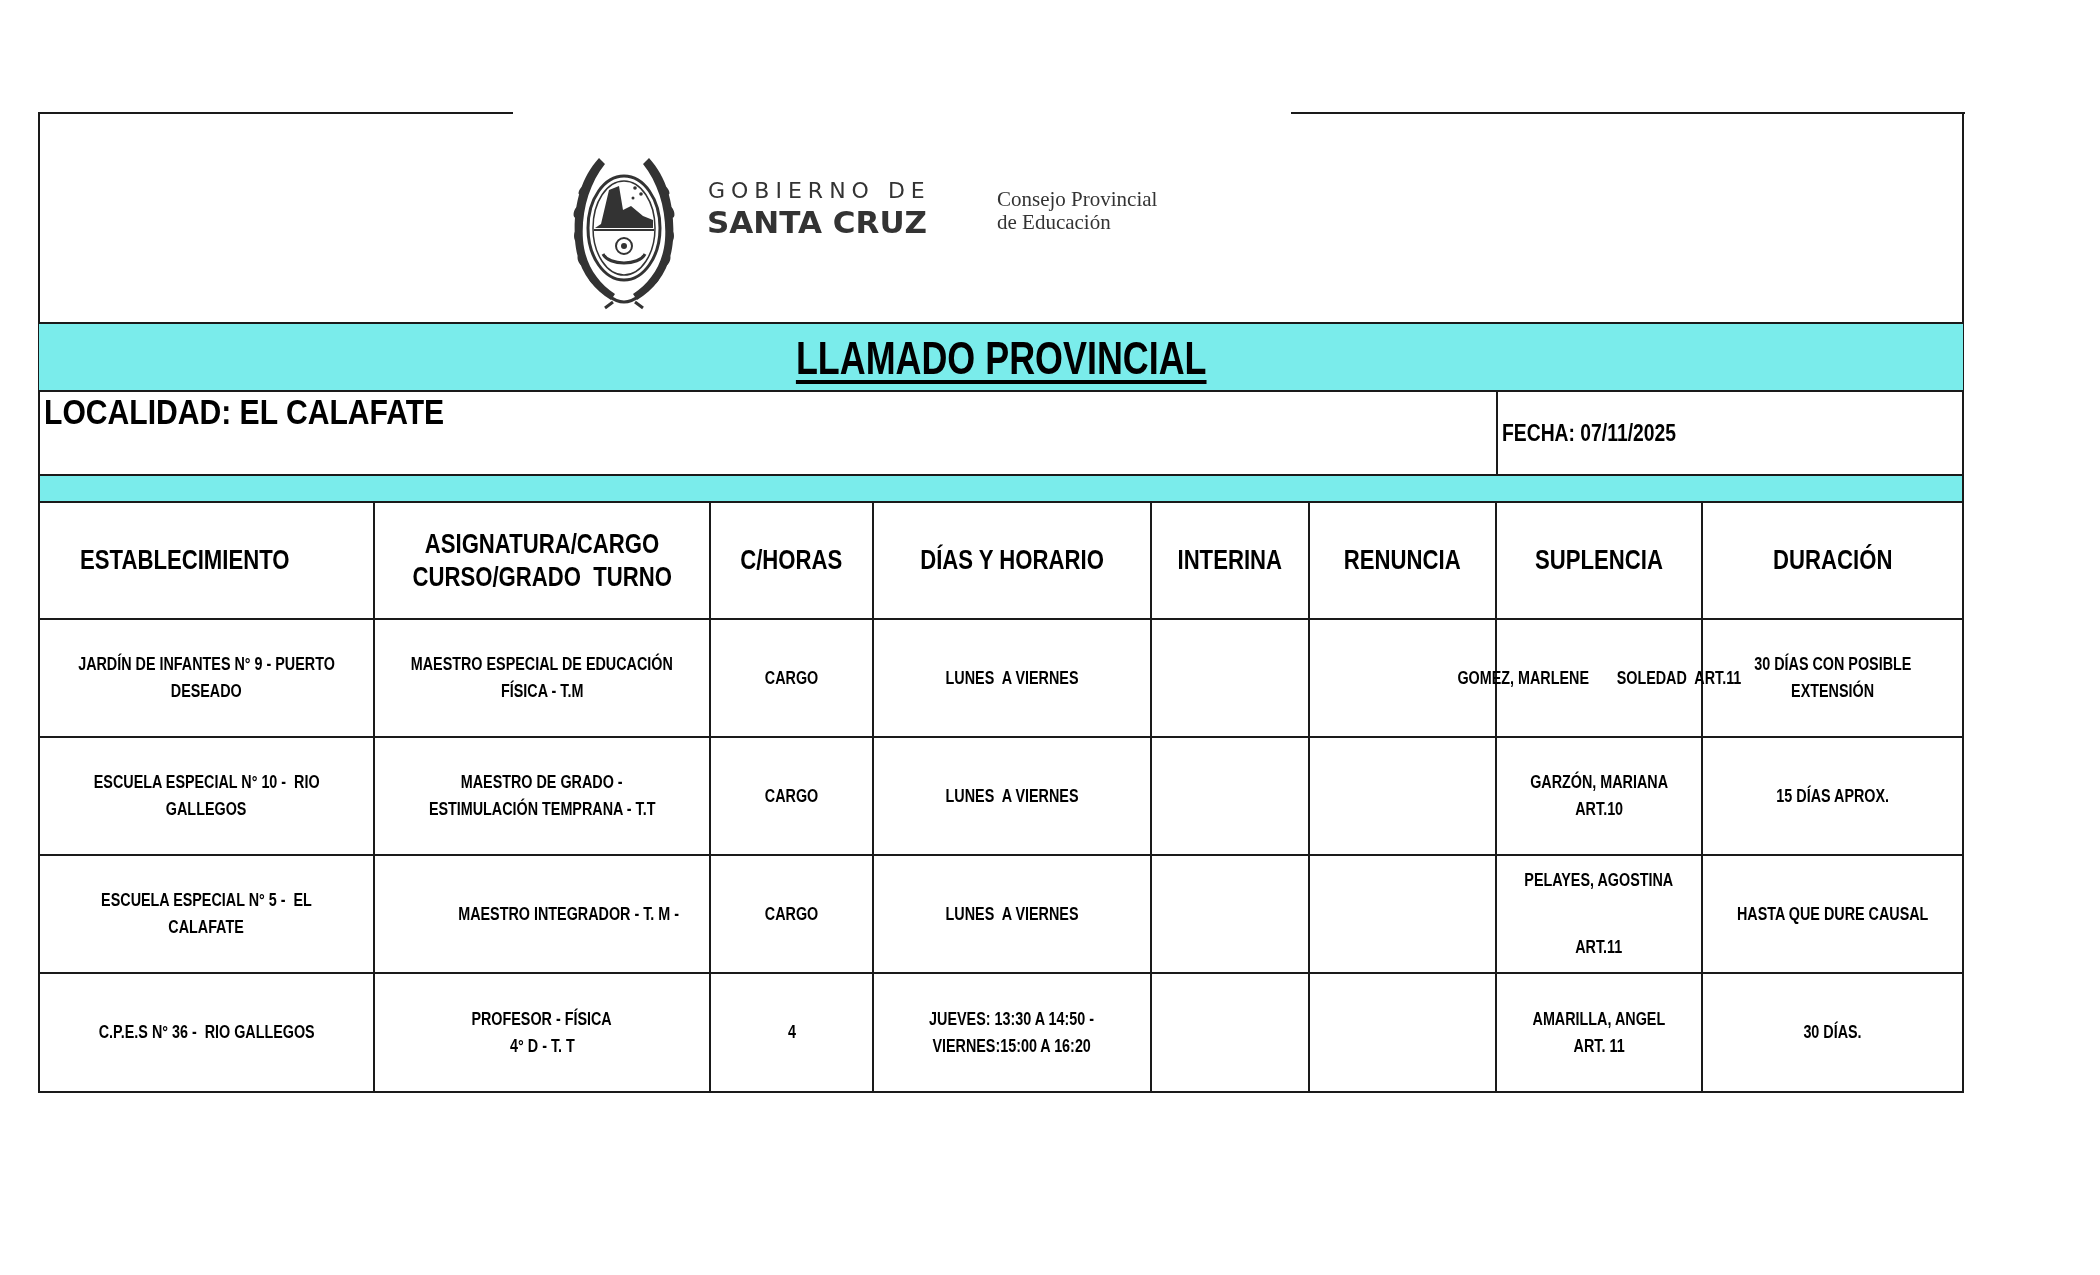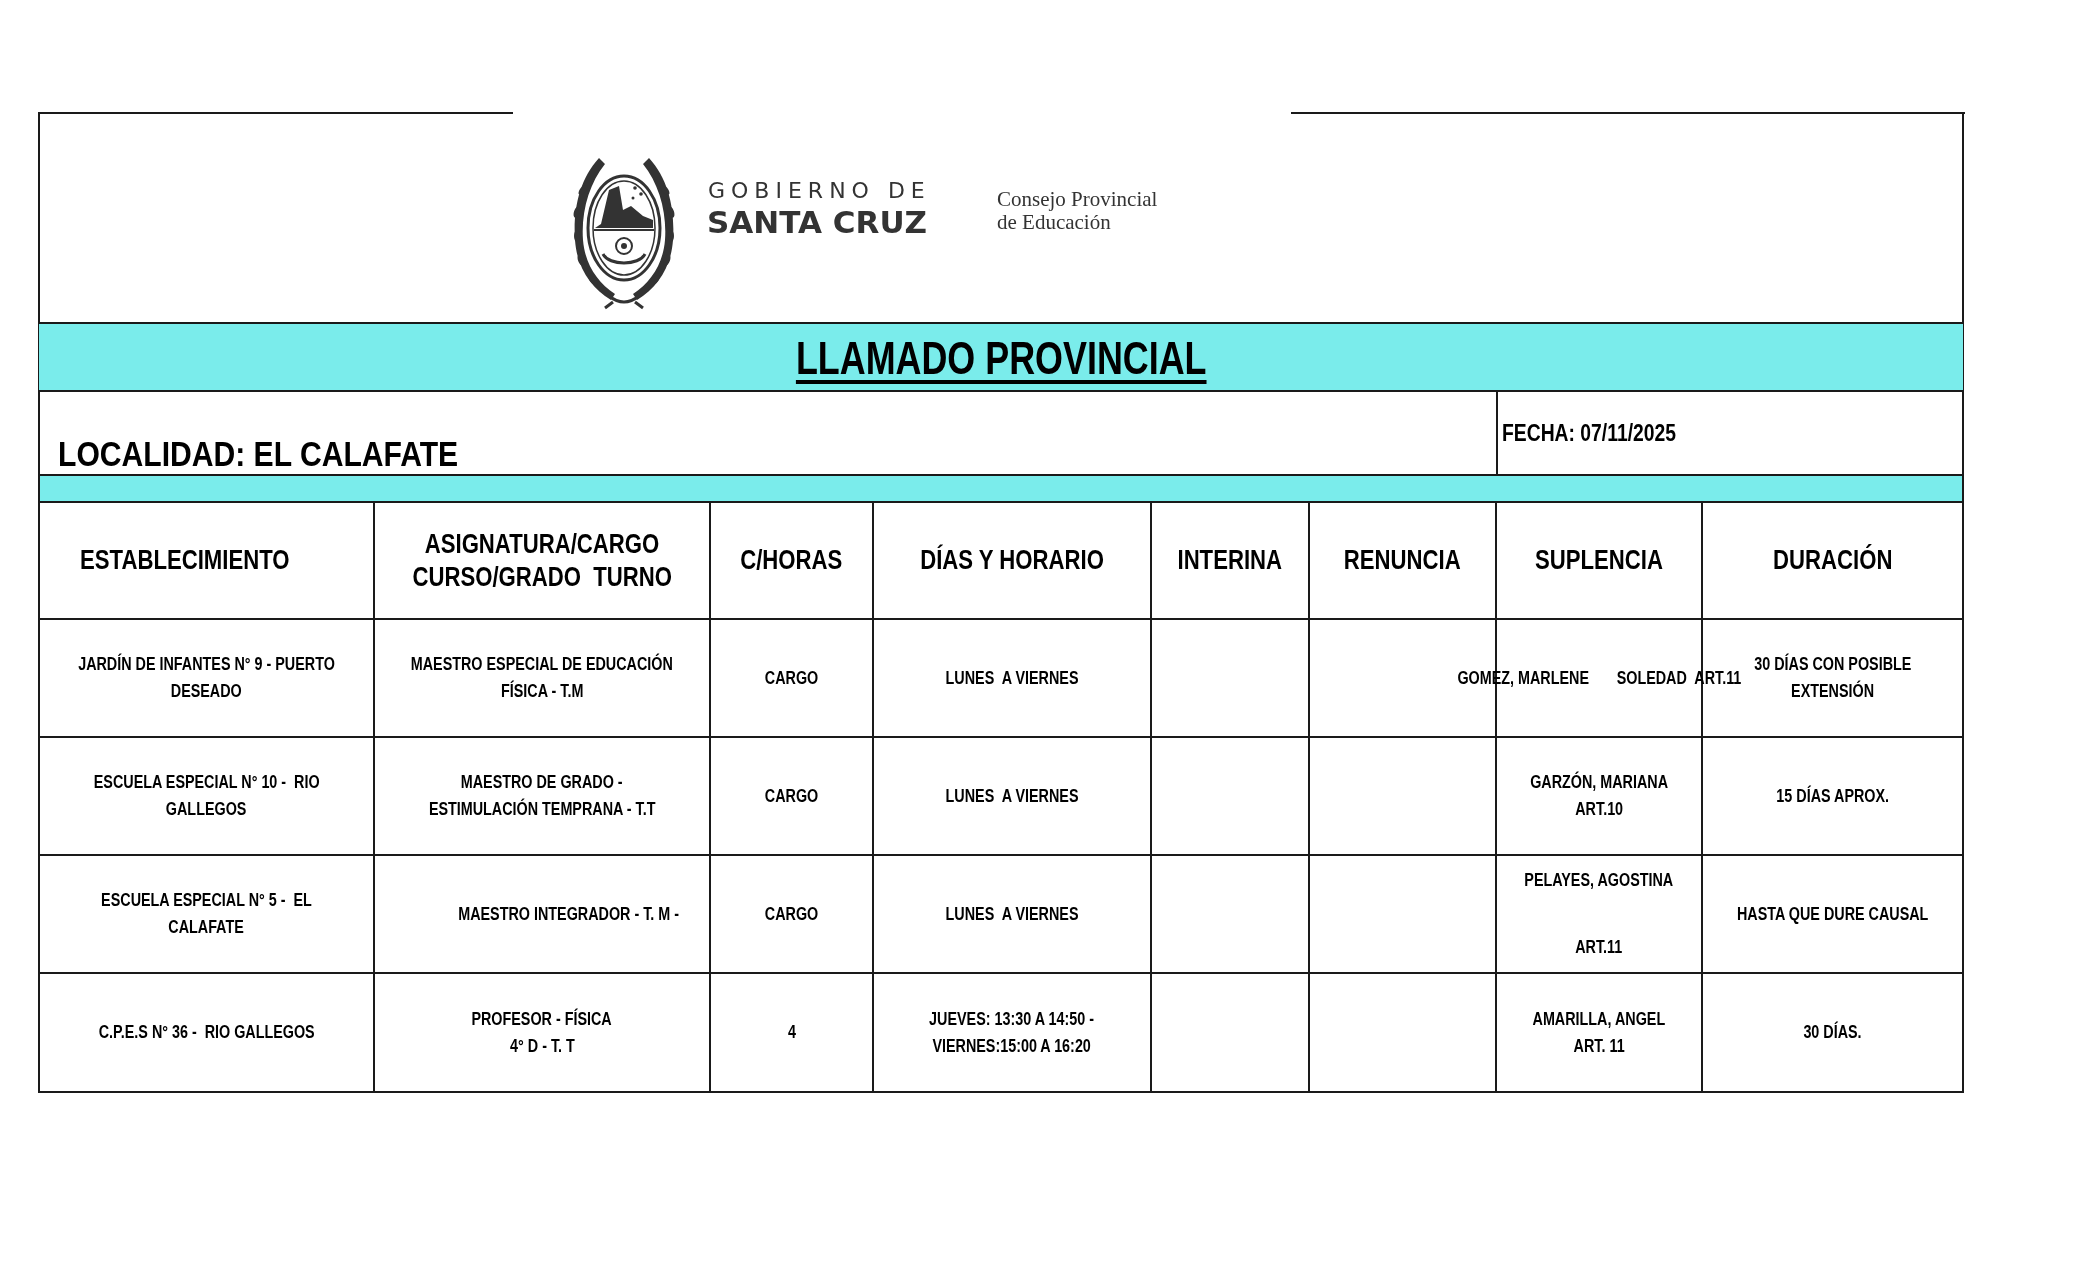--- a/index.html
+++ b/index.html
@@ -69,21 +69,21 @@
     <div class="abs logo-text3" style="left:428px; top:61px; white-space:nowrap;">de Educación</div>
   </div>
 
   <div class="abs cyan" style="left:39px; top:323px; width:1924px; height:69px;"></div>
   <div class="hline" style="left:38px; top:322px; width:1926px;"></div>
   <div class="cell" style="left:39px; top:323px; width:1924px; height:69px;">
     <span class="title condensed" style="transform:scaleX(0.78);">LLAMADO PROVINCIAL</span>
   </div>
   <div class="hline" style="left:38px; top:390px; width:1926px;"></div>
 
-  <div class="abs" style="left:52px; top:392px; width:1456px; height:82px; display:flex; align-items:flex-end; padding-left:6px;">
+  <div class="abs" style="left:38px; top:392px; width:1456px; height:82px; display:flex; align-items:flex-start; padding-left:6px;">
     <span style="font-weight:bold; font-size:35px; display:inline-block; transform:scaleX(0.86); transform-origin:left center; white-space:nowrap;">LOCALIDAD: EL CALAFATE</span>
   </div>
   <div class="vline" style="left:1496px; top:392px; height:82px;"></div>
   <div class="abs" style="left:1498px; top:392px; width:464px; height:82px; display:flex; align-items:center; padding-left:4px;">
     <span style="font-weight:bold; font-size:23px; display:inline-block; transform:scaleX(0.84); transform-origin:left center; white-space:nowrap;">FECHA: 07/11/2025</span>
   </div>
   <div class="hline" style="left:38px; top:474px; width:1926px;"></div>
 
   <div class="abs cyan" style="left:40px; top:476px; width:1922px; height:25px;"></div>
   <div class="hline" style="left:38px; top:501px; width:1926px;"></div>

